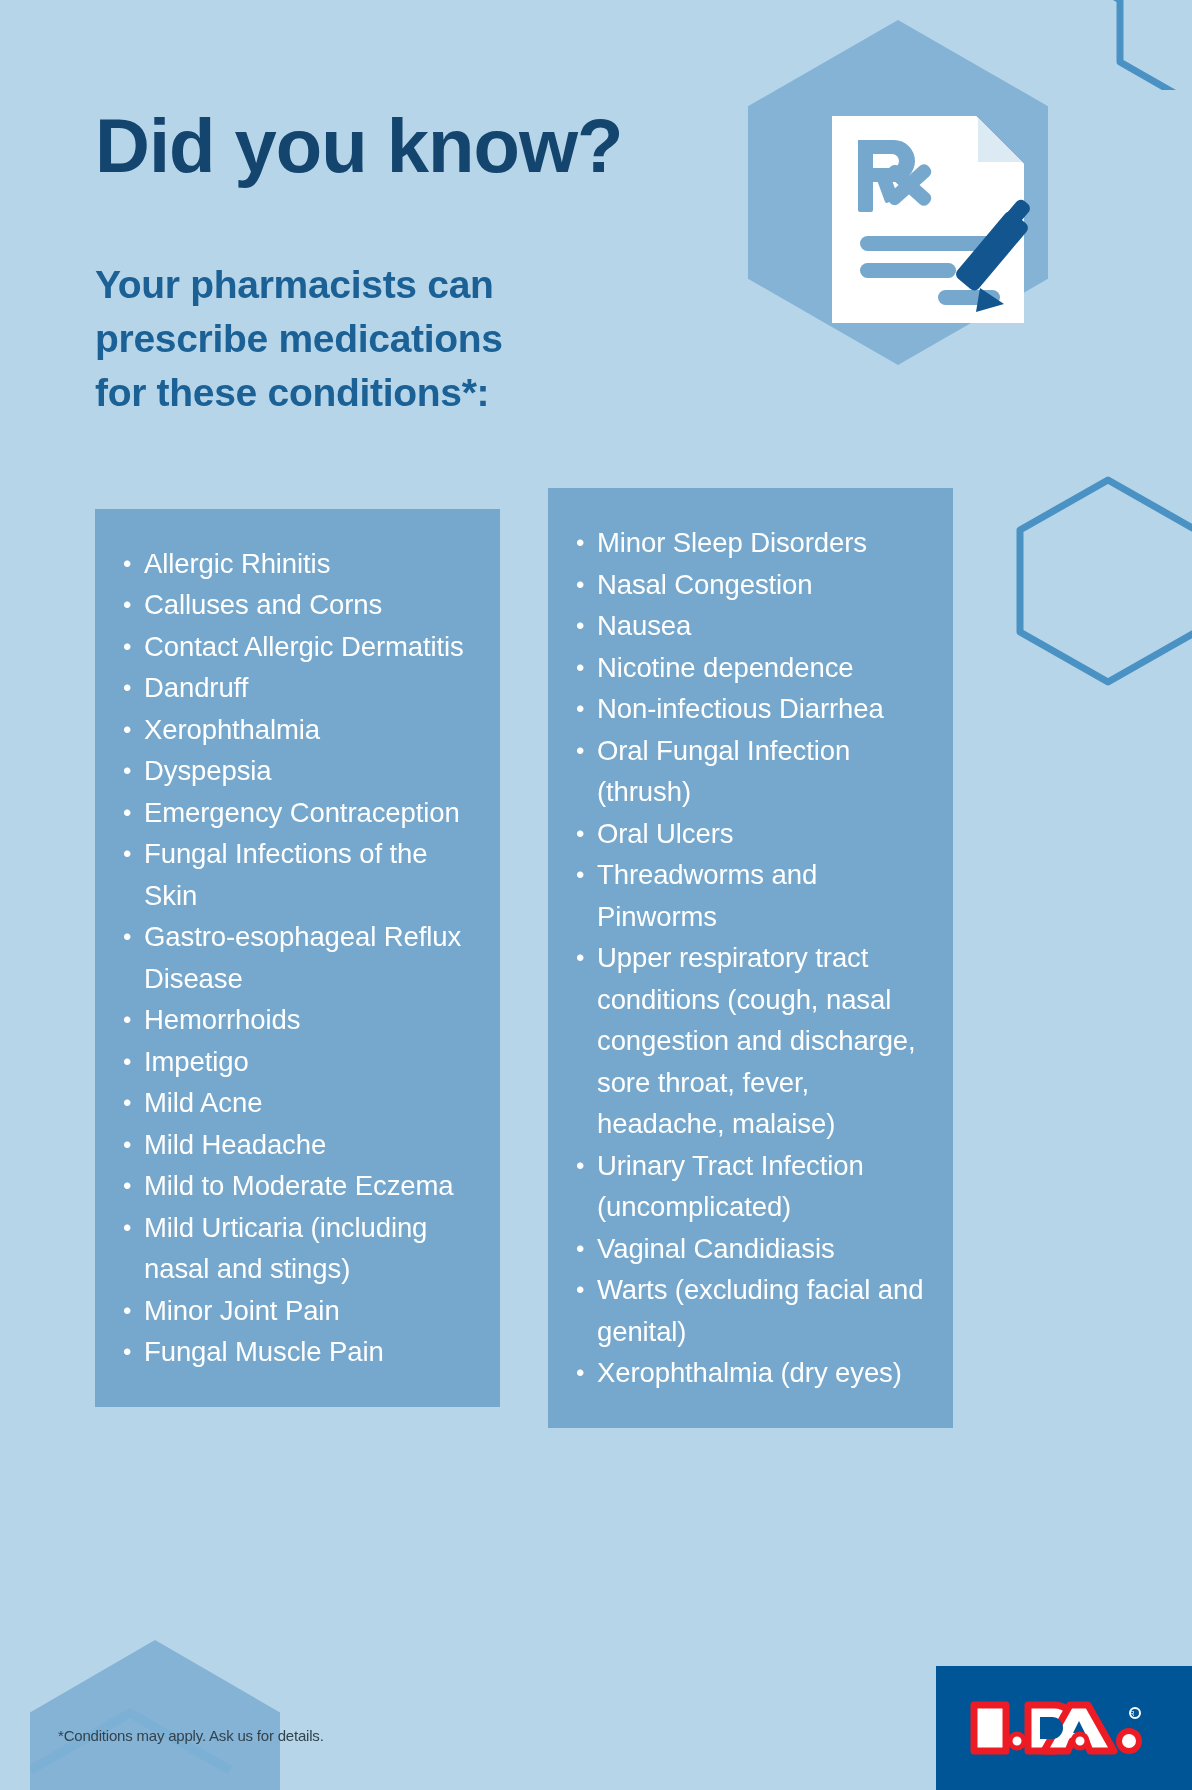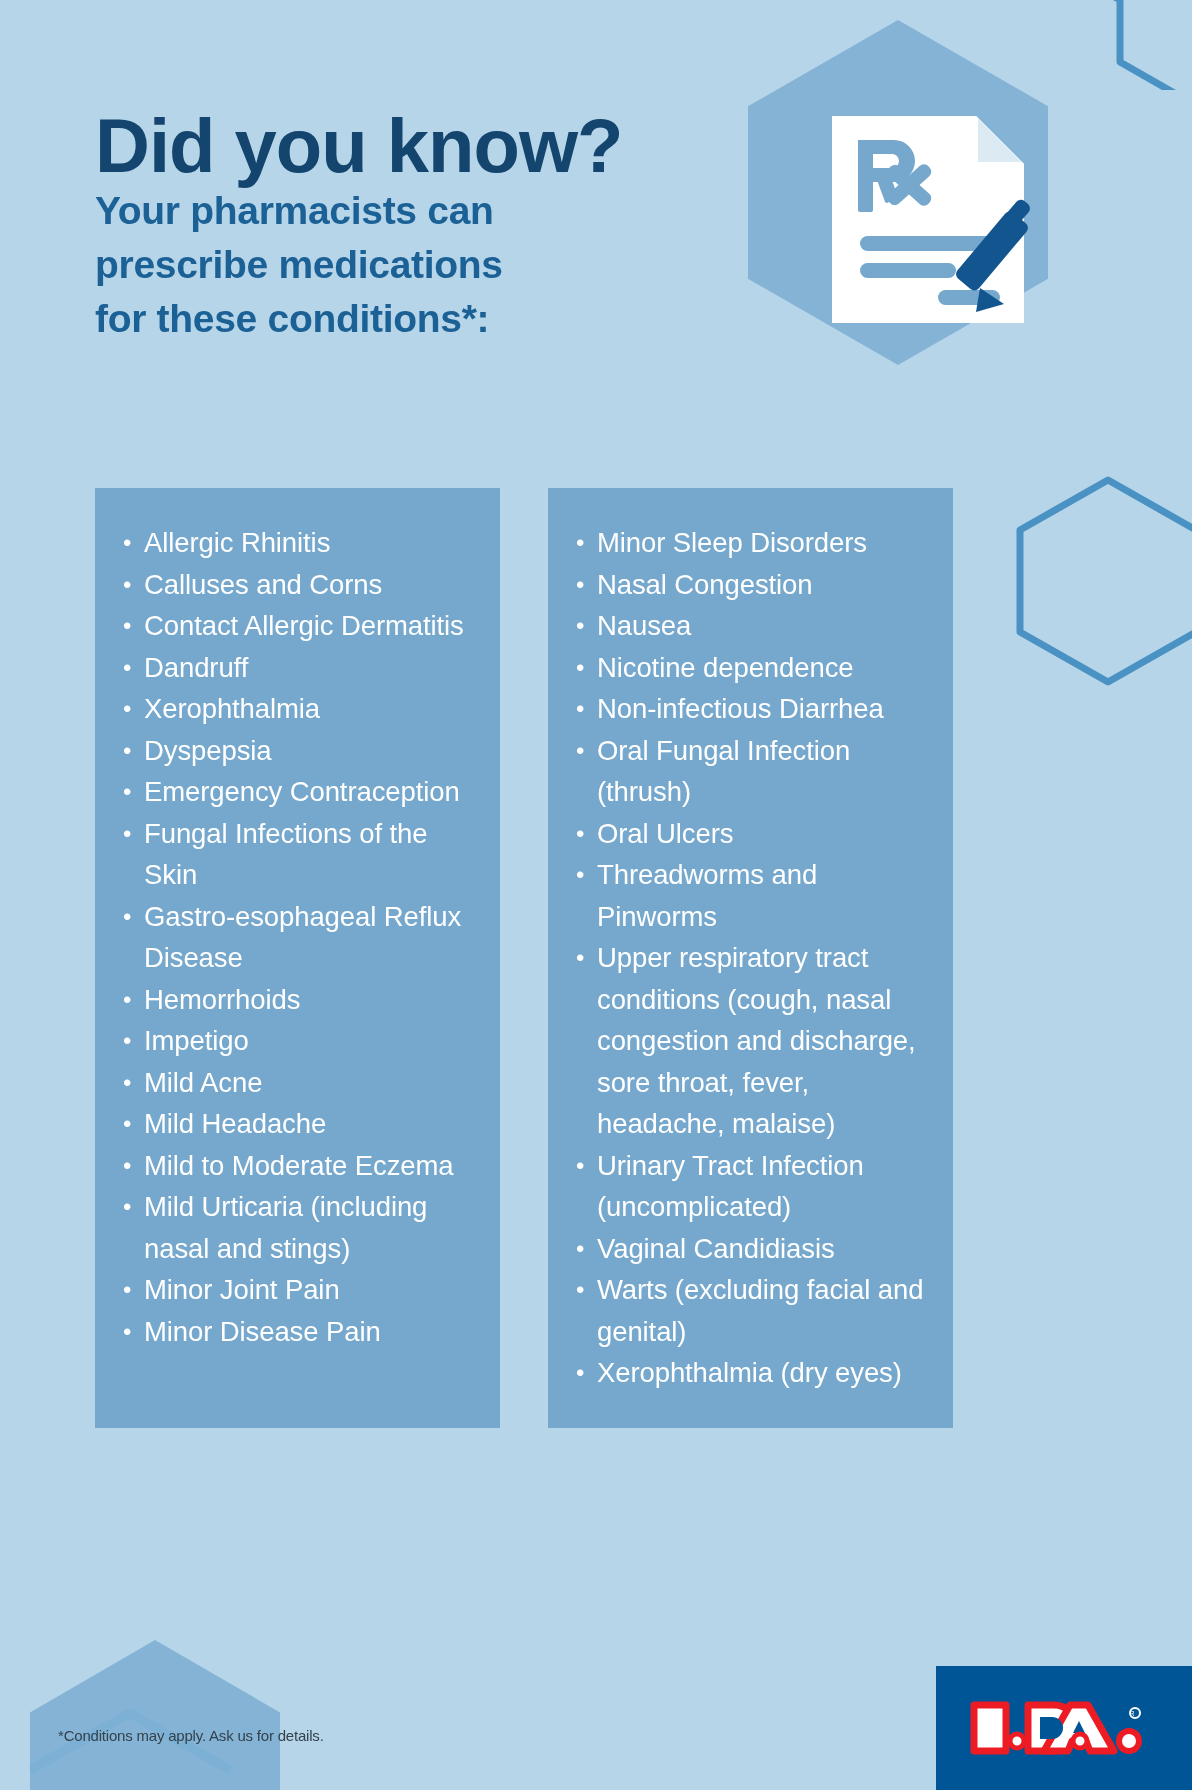--- a/index.html
+++ b/index.html
@@ -63,20 +63,21 @@
   }
   .headline {
     font-size: 76px;
     font-weight: bold;
     color: #13456e;
     line-height: 1.0;
     letter-spacing: -1px;
     margin: 0 0 0 0;
   }
   .subhead {
+    margin-top: 74px;
     font-size: 39px;
     font-weight: bold;
     color: #1b6196;
     line-height: 1.38;
     letter-spacing: -0.3px;
   }
   .subhead div { white-space: nowrap; }
 
   
   .rx-wrap {
@@ -88,20 +89,21 @@
   }
 
   
   .columns {
     position: absolute;
     left: 95px;
     top: 488px;
     width: 1002px;
     display: flex;
     gap: 48px;
+    align-items: center;
   }
   .col {
     background: #76a8cd;
     width: 405px;
     padding: 34px 18px 34px 22px;
     box-sizing: border-box;
   }
   .col.col-right { width: 405px; }
 
   ul.cond-list {
@@ -221,21 +223,21 @@
         <li>Emergency Contraception</li>
         <li>Fungal Infections of the Skin</li>
         <li>Gastro-esophageal Reflux Disease</li>
         <li>Hemorrhoids</li>
         <li>Impetigo</li>
         <li>Mild Acne</li>
         <li>Mild Headache</li>
         <li>Mild to Moderate Eczema</li>
         <li>Mild Urticaria (including nasal and stings)</li>
         <li>Minor Joint Pain</li>
-        <li>Minor Disease Pain</li>
+        <li>Fungal Muscle Pain</li>
       </ul>
     </div>
 
     <div class="col col-right">
       <ul class="cond-list">
         <li>Minor Sleep Disorders</li>
         <li>Nasal Congestion</li>
         <li>Nausea</li>
         <li>Nicotine dependence</li>
         <li>Non-infectious Diarrhea</li>

